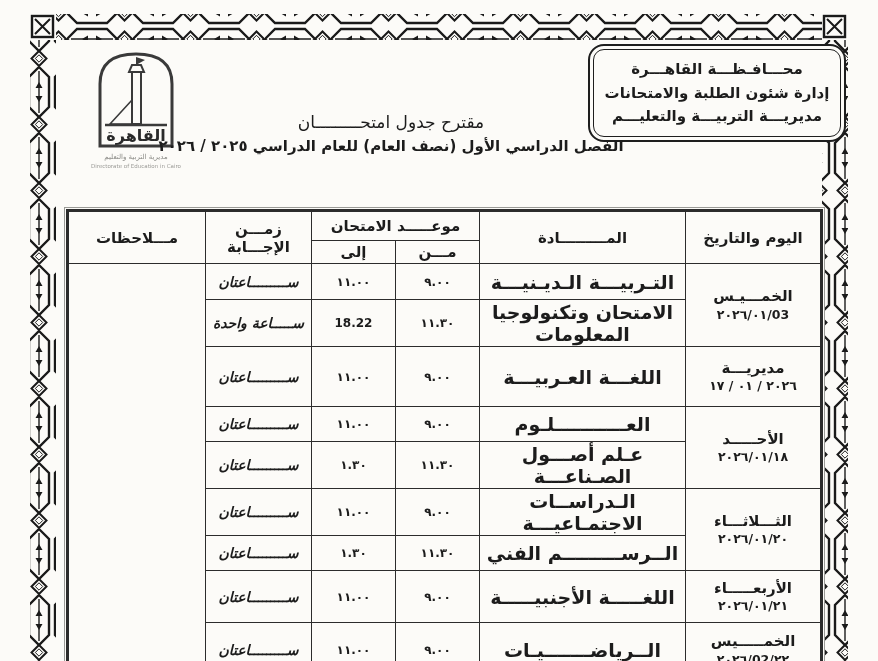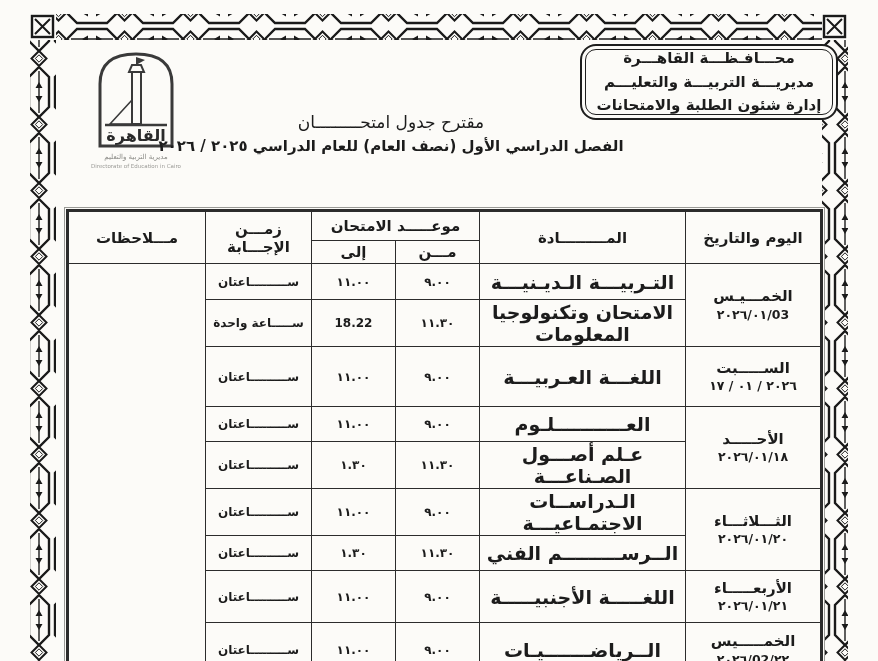--- a/index.html
+++ b/index.html
@@ -13,21 +13,21 @@
     background:#fcfbf8;
     overflow:hidden;
     color:#1c1c1c;
   }
   
   #border-svg{position:absolute;left:0;top:0;pointer-events:none;}
   
   #logo{position:absolute;left:80px;top:40px;}
   
   #letterhead{
-    position:absolute;right:40px;top:44px;width:258px;height:76px;
+    position:absolute;right:32px;top:44px;width:258px;height:98px;
     border:2.2px solid #1e1e1e;border-radius:16px;padding:3px;
     box-sizing:border-box;background:#fcfbf8;
     direction:rtl;
   }
   #letterhead .inner{
     width:100%;height:100%;box-sizing:border-box;
     border:1.6px solid #1e1e1e;border-radius:11px;
     display:flex;flex-direction:column;justify-content:center;
     padding:2px 10px;gap:1px;
   }
@@ -52,21 +52,21 @@
   #schedule td,#schedule th{
     border:1.6px solid #2c2c2c;
     font-weight:bold;color:#1c1c1c;
     text-align:center;vertical-align:middle;
     padding:1px 4px;overflow:hidden;
   }
   #schedule{border:3px solid #2c2c2c;box-shadow:0 0 0 1px #fcfbf8,0 0 0 2px #9a9a96;}
   #schedule th{font-size:15px;}
   td.c-subject{font-size:19px;}
   td.c-time{font-size:12px;}
-  td.c-duration{font-size:12px;}
+  td.c-duration{font-size:14px;font-style:italic;}
   td.c-day{font-size:15px;line-height:1.35;}
   td.c-day .date{display:block;font-size:12.5px;letter-spacing:.5px;}
   td.c-notes{background:#fcfbf8;}
   
   tr.h-head1{height:30px;} tr.h-head2{height:23px;}
   tr.r36{height:36px;} tr.r40{height:40px;} tr.r60{height:60px;}
   tr.r35{height:35px;} tr.r52{height:52px;} tr.r56{height:56px;}
 </style>
 </head>
 <body>
@@ -115,22 +115,22 @@
     <path d="M30,84 L52,60 L52,84 Z" fill="none" stroke="#3a3a3a" stroke-width="1.6"></path>
     <path d="M25,85 L87,85" stroke="#3a3a3a" stroke-width="2.4"></path>
     <text x="56" y="101" text-anchor="middle" font-size="16" font-weight="bold" fill="#2a2a2a">القاهرة</text>
     <text x="56" y="119" text-anchor="middle" font-size="7" fill="#8a8a86">مديرية التربية والتعليم</text>
     <text x="56" y="128" text-anchor="middle" font-size="5.5" fill="#9a9a96">Directorate of Education in Cairo</text>
   </svg>
 
   <div id="letterhead">
     <div class="inner">
       <div class="lh-line">محـــافـظـــة القاهـــرة</div>
+      <div class="lh-line">إدارة شئون الطلبة والامتحانات</div>
       <div class="lh-line">مديريـــة التربيـــة والتعليـــم</div>
-      <div class="lh-line">إدارة شئون الطلبة والامتحانات</div>
     </div>
   </div>
 
   <div id="title-block">
     <div class="t1">مقترح جدول امتحـــــــــان</div>
     <div class="t3">الفصل الدراسي الأول (نصف العام) للعام الدراسي ٢٠٢٥ / ٢٠٢٦</div>
   </div>
 
   <table id="schedule">
     <colgroup>
@@ -169,21 +169,21 @@
       </tr>
       <tr class="r40">
         <td class="c-subject">الامتحان وتكنولوجيا المعلومات</td>
         <td class="c-time" dir="ltr">١١.٣٠</td>
         <td class="c-time" dir="ltr">18.22</td>
         <td class="c-duration">ســـــاعة واحدة</td>
       </tr>
 
       <tr class="r60">
         <td class="c-day">
-          <span>الســـــبت</span>
+          <span>مديريـــة</span>
           <span class="date" dir="ltr">٢٠٢٦ / ٠١ / ١٧</span>
         </td>
         <td class="c-subject">اللغـــة العـربيـــة</td>
         <td class="c-time" dir="ltr">٩.٠٠</td>
         <td class="c-time" dir="ltr">١١.٠٠</td>
         <td class="c-duration">ســـــــــاعتان</td>
       </tr>
 
       <tr class="r35">
         <td class="c-day" rowspan="2">

